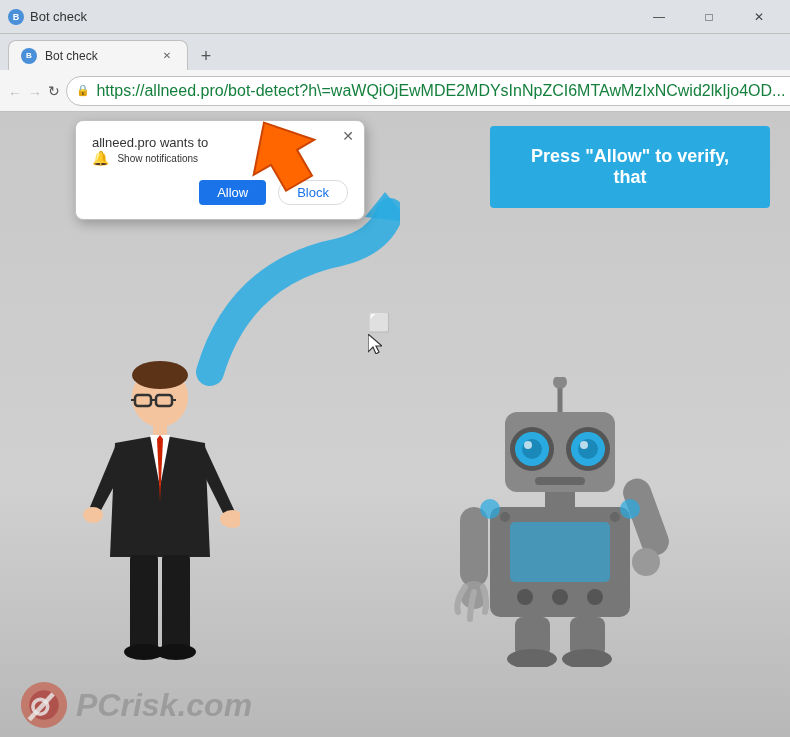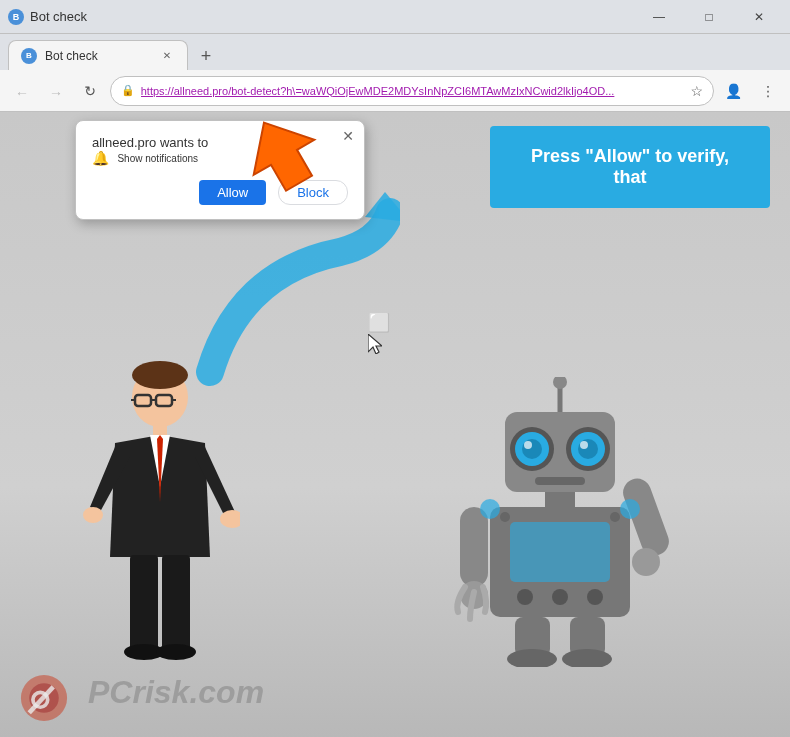--- a/index.html
+++ b/index.html
@@ -132,26 +132,25 @@
       padding: 0 10px;
       gap: 6px;
       font-size: 12px;
     }
     .url-lock {
       color: #555;
       font-size: 11px;
     }
     .url-text {
       flex: 1;
-      color: #a21caf;
-      font-size: 11px;
+      color: #15803d;
+      font-size: 16px;
       overflow: hidden;
       text-overflow: ellipsis;
       white-space: nowrap;
-      text-decoration: underline;
     }
     .url-star {
       color: #555;
       font-size: 14px;
     }
 
     .toolbar-btn {
       width: 28px;
       height: 28px;
       display: flex;
@@ -292,25 +291,25 @@
       position: absolute;
       bottom: 80px;
       right: 120px;
       width: 220px;
       height: 280px;
     }
 
     
     .pcrisk-watermark {
       position: absolute;
-      bottom: 15px;
+      bottom: 8px;
       left: 20px;
       display: flex;
-      align-items: flex-start;
-      gap: 20px;
+      align-items: center;
+      gap: 8px;
       opacity: 0.7;
     }
     .pcrisk-logo {
       width: 48px;
       height: 48px;
     }
     .pcrisk-text {
       font-size: 32px;
       font-weight: bold;
       color: rgba(100,100,100,0.5);

